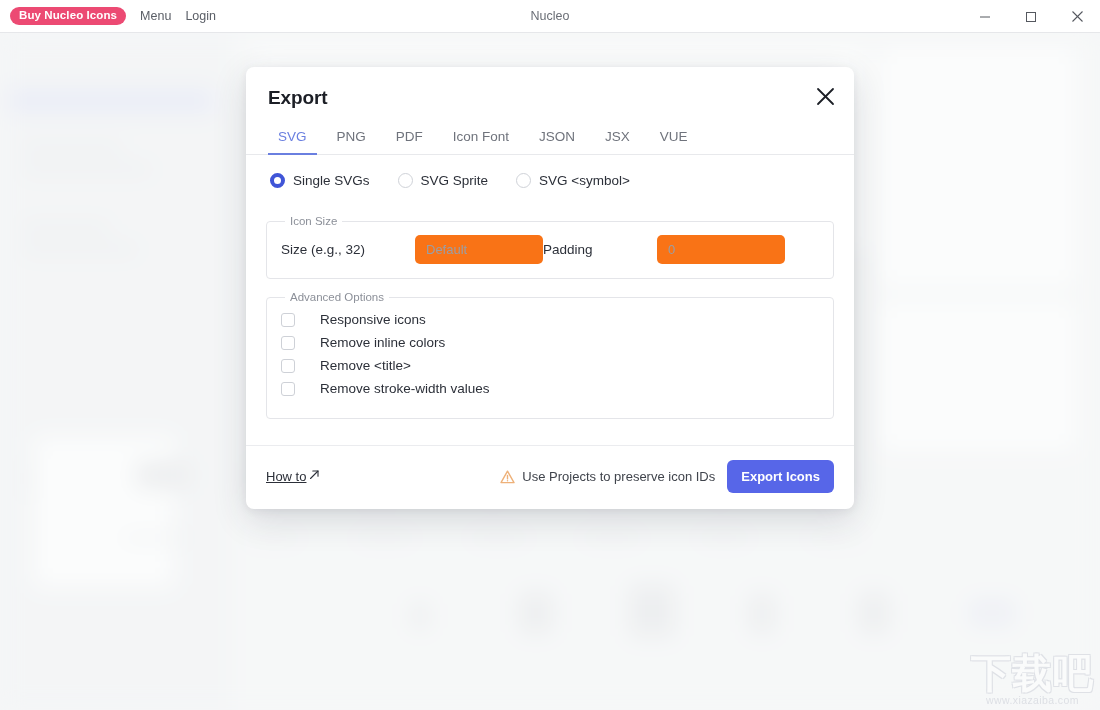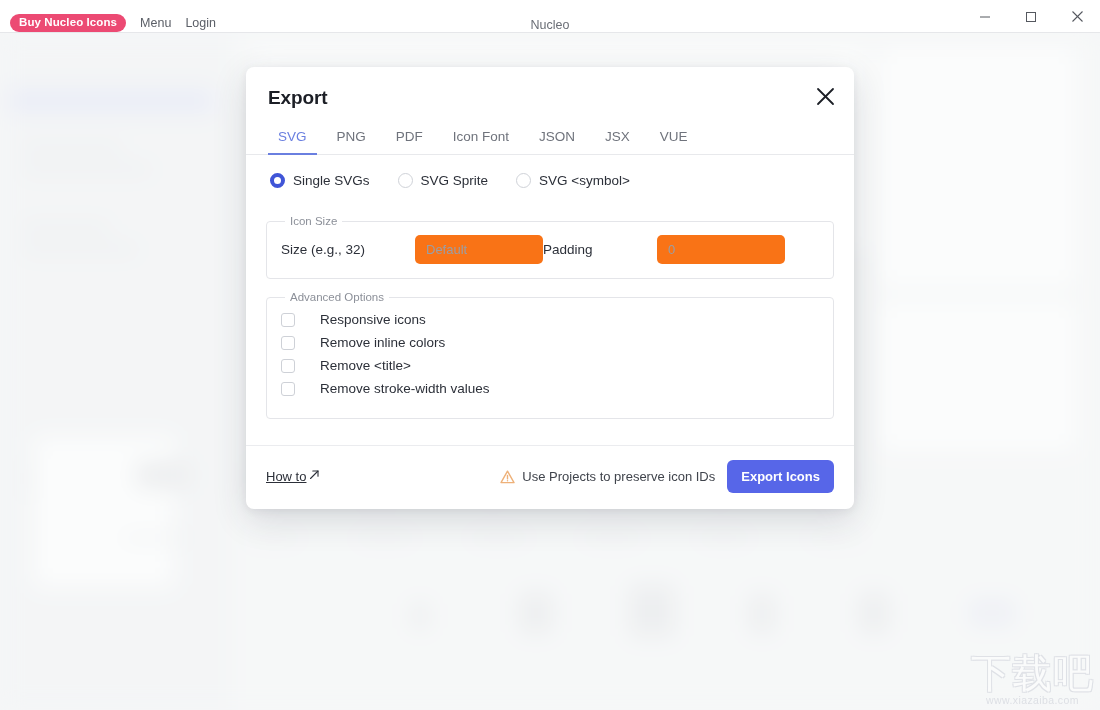--- a/index.html
+++ b/index.html
@@ -18,21 +18,21 @@
     background: #f2f3f5;
     overflow: hidden;
   }
 
   
   #titlebar {
     position: absolute; top: 0; left: 0;
     width: 1100px; height: 33px;
     background: #ffffff;
     border-bottom: 1px solid #e6e7ea;
-    display: flex; align-items: flex-end;
+    display: flex; align-items: center;
     z-index: 40;
   }
   #titlebar-left {
     display: flex; align-items: center;
     gap: 14px;
     padding-left: 10px;
   }
   .buy-badge {
     background: #ec4a73;
     color: #ffffff;
@@ -134,21 +134,21 @@
   
   #watermark {
     position: absolute;
     right: 6px; bottom: 4px;
     z-index: 30;
     text-align: center;
     opacity: 0.5;
   }
   #watermark-cn {
     font-size: 40px;
-    font-weight: normal;
+    font-weight: bold;
     color: #ffffff;
     letter-spacing: 1px;
     line-height: 1;
     text-shadow:
       -1px -1px 0 #c9ccd6, 1px -1px 0 #c9ccd6,
       -1px  1px 0 #c9ccd6, 1px  1px 0 #c9ccd6;
   }
   #watermark-url {
     font-size: 10.5px;
     color: #c4c7d1;

